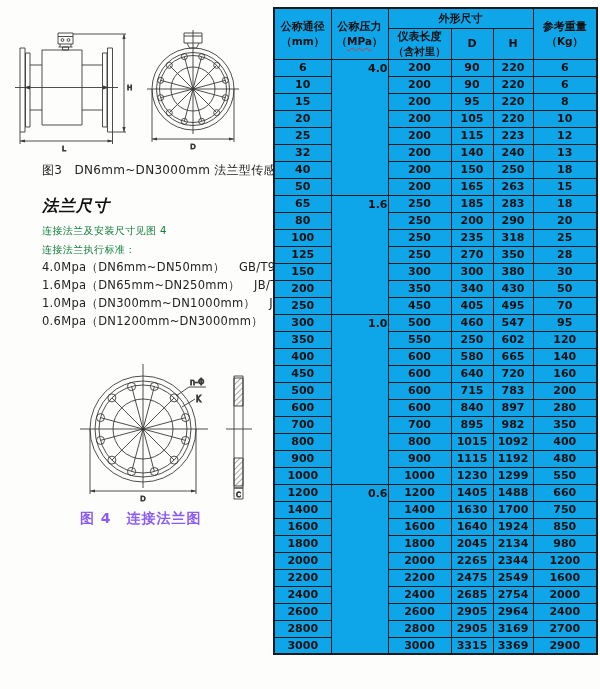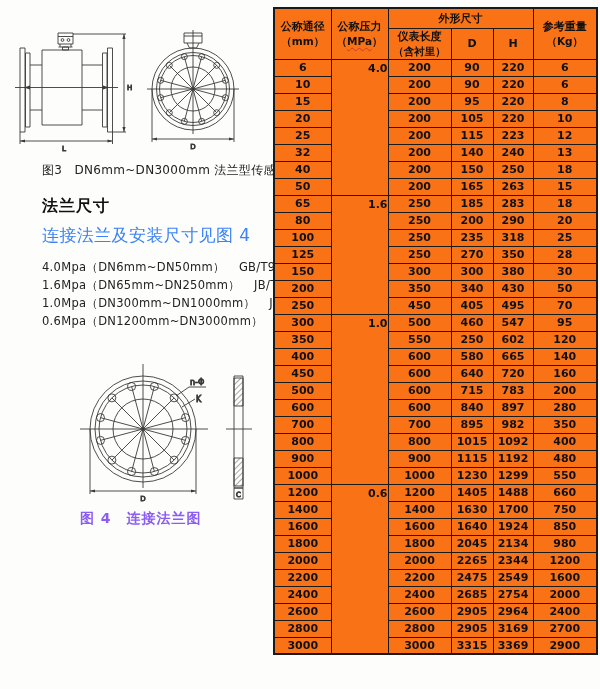--- a/index.html
+++ b/index.html
@@ -6,30 +6,30 @@
   html,body { background:#ffffff; }
   .page {
     position:relative; width:600px; height:689px; background:#fdfdfc;
     font-family:"DejaVu Sans", "Liberation Sans", sans-serif;
     color:#1c1c1c; overflow:hidden;
   }
   svg { position:absolute; }
   svg line, svg rect, svg circle, svg path, svg polyline { vector-effect:non-scaling-stroke; }
   .fig-caption { position:absolute; font-size:12px; color:#222; white-space:nowrap; letter-spacing:0.3px; }
   .fig4-caption { position:absolute; font-size:14px; font-weight:bold; color:#8b5cf6; white-space:nowrap; letter-spacing:1px; }
-  .section-heading { position:absolute; font-size:16px; font-weight:bold; color:#111; letter-spacing:1px; }
-  .text-line { position:absolute; font-size:17px; color:#3b82f6; white-space:nowrap; letter-spacing:0.4px; }
+  .section-heading { position:absolute; font-size:16px; font-weight:bold; color:#111; letter-spacing:1px;font-style:italic; }
+  .text-line { position:absolute; font-size:10px; color:#15803d; white-space:nowrap; letter-spacing:0.4px; }
   .std-line { position:absolute; font-size:11.5px; color:#222; white-space:nowrap; letter-spacing:0.3px; }
   .std-line .std-code { margin-left:14px; }
 
   table.flange-table {
     position:absolute; left:273px; top:7px; width:323px;
     border-collapse:collapse; table-layout:fixed;
     font-size:11px; font-weight:bold; text-align:center; color:#111;
-    border:2px solid #1a1a1a; background:#f97316;
+    border:2px solid #1a1a1a; background:#0ea5e9;
   }
   .flange-table th, .flange-table td {
     border:1px solid #1a1a1a; padding:0; vertical-align:middle;
     overflow:hidden; white-space:nowrap;
   }
   .flange-table thead tr.h1 th { height:20px; font-size:11px; }
   .flange-table thead tr.h2 th { height:31px; }
   .flange-table thead th .unit { display:block; font-size:10.5px; margin-top:1px; }
   .flange-table tbody td { height:17px; font-size:11px; }
   .flange-table td.pressure-cell { vertical-align:top; padding-top:2px;text-align:right; }
@@ -137,20 +137,21 @@
       <path d="M150 133 l5 -1.6 v3.2 z" fill="#3a3a3a" stroke="none"></path>
       <path d="M232 133 l-5 -1.6 v3.2 z" fill="#3a3a3a" stroke="none"></path>
       <text class="dim-text" x="191" y="143" text-anchor="middle">D</text>
     </g>
   </svg>
 
   <div class="fig-caption" style="left:42px; top:162px;">图3　DN6mm~DN3000mm 法兰型传感器外形图</div>
 
   <div class="section-heading" style="left:42px; top:196px;">法兰尺寸</div>
   <div class="text-line" style="left:42px; top:224px;">连接法兰及安装尺寸见图 4</div>
+  <div class="text-line" style="left:42px; top:243px;">连接法兰执行标准：</div>
 
   <div class="std-line" style="left:42px; top:260px;">
     <span>4.0Mpa（DN6mm~DN50mm）</span><span class="std-code">GB/T9119-2000</span>
   </div>
   <div class="std-line" style="left:42px; top:278px;">
     <span>1.6Mpa（DN65mm~DN250mm）</span><span class="std-code">JB/T81-94</span>
   </div>
   <div class="std-line" style="left:42px; top:296px;">
     <span>1.0Mpa（DN300mm~DN1000mm）</span><span class="std-code">JB/T81-94</span>
   </div>

